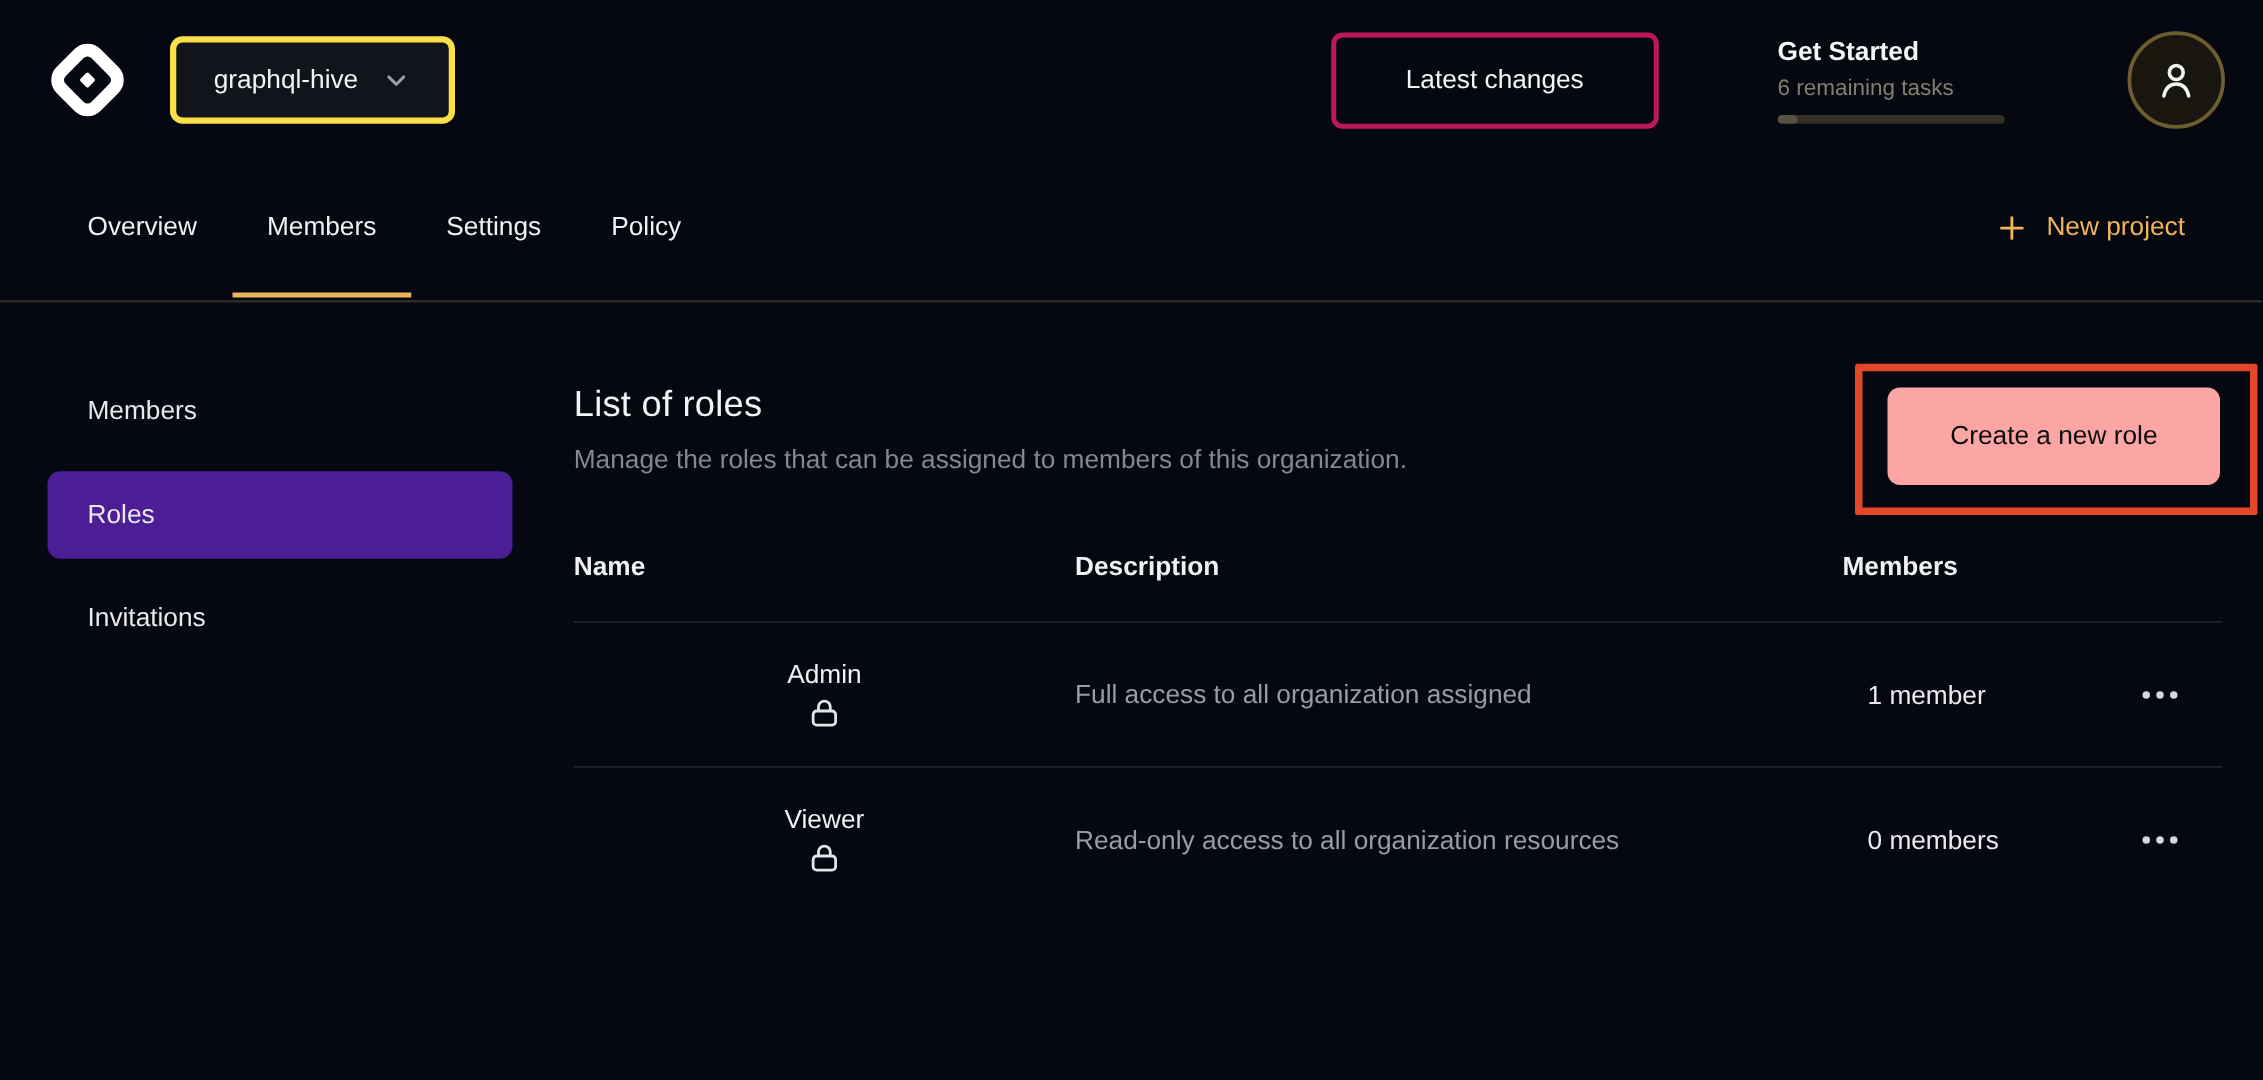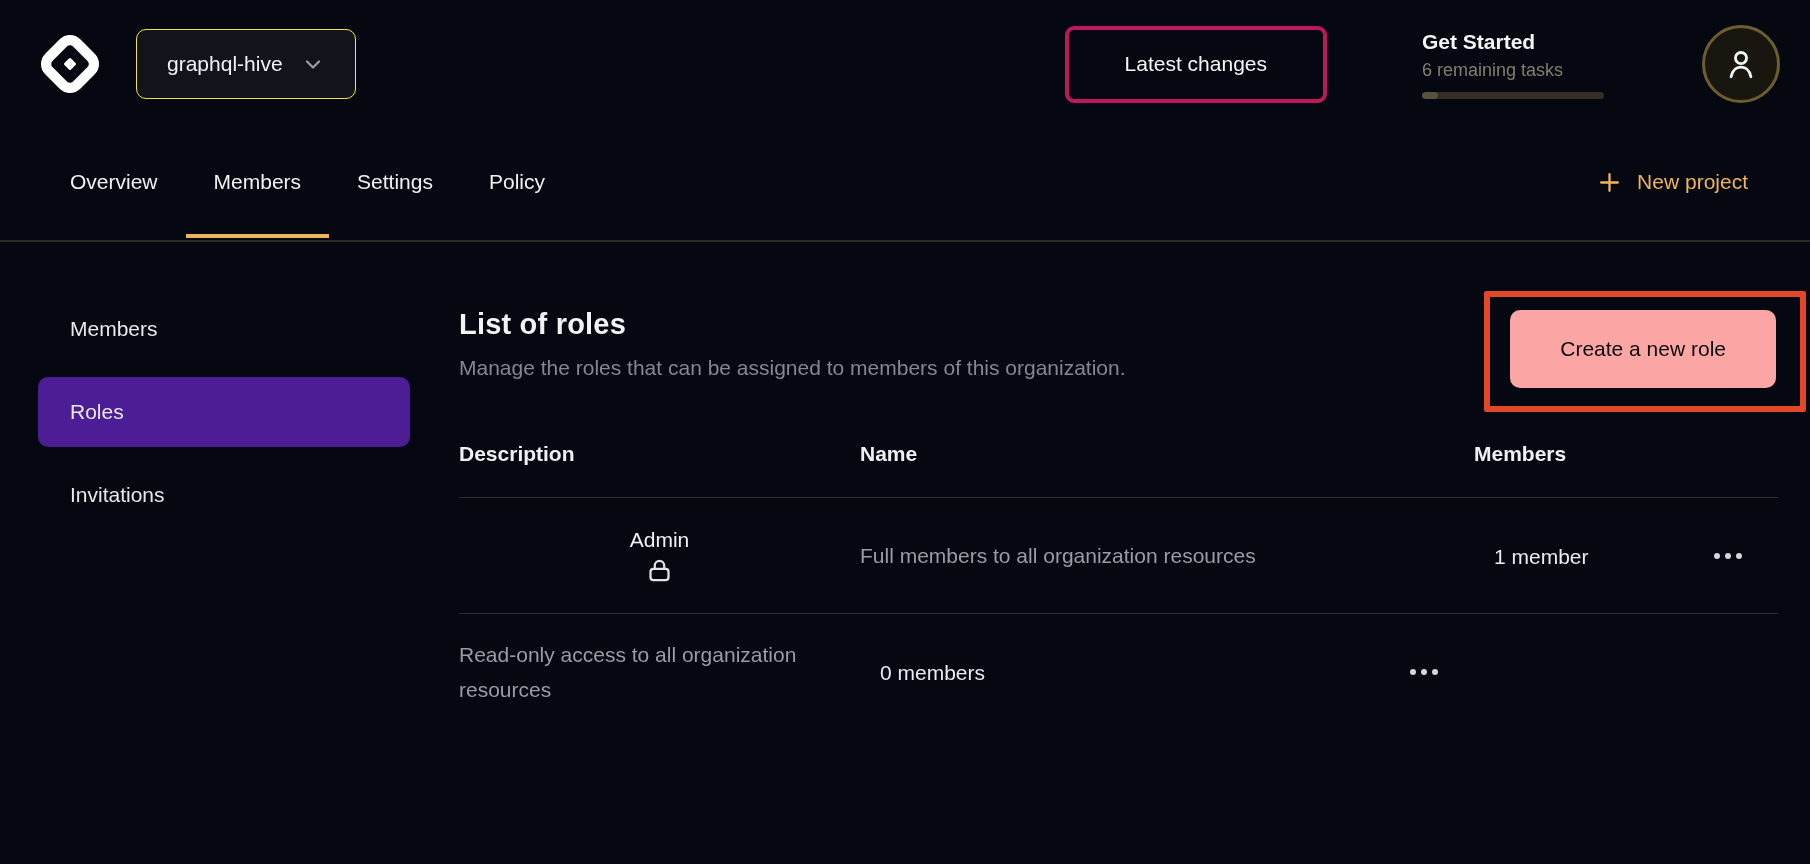--- a/index.html
+++ b/index.html
@@ -9,21 +9,21 @@
     font-family:"Liberation Sans","DejaVu Sans",sans-serif;
     color:#ecedef;
   }
   .app { width:1810px; height:864px; display:flex; flex-direction:column; }
 
   
   .topbar { height:128px; display:flex; align-items:center; padding:0 30px 0 35px; flex-shrink:0; }
   .logo { width:70px; height:70px; flex-shrink:0; }
   .org-btn {
     margin-left:31px; height:70px; display:flex; align-items:center; gap:18px;
-    padding:0 30px; background:#12141b; border:1px solid #fde047; border-radius:10px;
+    padding:0 30px; background:#12141b; border:5px solid #fde047; border-radius:10px;
     font-size:21px; color:#f2f3f5; cursor:pointer;
   }
   .spacer { flex:1; }
   .latest-btn {
     height:77px; display:flex; align-items:center; padding:0 56px;
     border:4px solid #be185d; border-radius:9px; background:transparent;
     font-size:21px; color:#f4f5f6; cursor:pointer;
   }
   .getstarted { margin-left:95px; width:182px; cursor:pointer; }
   .gs-title { font-size:21px; font-weight:600; color:#f4f5f6; }
@@ -48,21 +48,21 @@
 
   
   .content { flex:1; display:flex; }
   aside { width:430px; flex-shrink:0; padding:52px 20px 0 38px; }
   .side-item { height:70px; display:flex; align-items:center; padding:0 32px;
                border-radius:10px; font-size:21px; color:#e8e9ec; margin-bottom:13px; cursor:pointer; }
   .side-item.active { background:#4c1d95; }
 
   main { flex:1; padding:66px 32px 0 29px; }
   .main-head { display:flex; justify-content:space-between; align-items:flex-start; }
-  .page-title { font-size:29px; font-weight:700; color:#f2f3f5; letter-spacing:.2px; }
+  .page-title { font-size:29px; font-weight:400; color:#f2f3f5; letter-spacing:.2px; }
   .page-sub { margin-top:15px; font-size:21px; color:#85878e; }
   .btn-wrap { position:relative; margin-top:2px; margin-right:2px; }
   .create-btn {
     position:relative; height:78px; padding:0 50px; border:none; border-radius:10px;
     background:#fca5a5; color:#0b0b0d; font-size:21px; font-weight:500;
     font-family:inherit; cursor:pointer; white-space:nowrap;
   }
   .annotation-box { position:absolute; top:-19px; bottom:-24px; left:-26px; right:-30px;
                     border:6px solid #e2472a; border-radius:2px; pointer-events:none; }
 
@@ -171,47 +171,56 @@
           <div class="page-sub">Manage the roles that can be assigned to members of this organization.</div>
         </div>
         <div class="btn-wrap">
           <div class="annotation-box"></div>
           <button class="create-btn">Create a new role</button>
         </div>
       </div>
 
       <div class="roles-table">
         <div class="thead">
+          <div class="th">Name</div>
           <div class="th">Description</div>
-          <div class="th">Name</div>
           <div class="th">Members</div>
         </div>
 
         <div class="trow bordered">
           <div class="name-cell">
             <span>Admin</span>
             <span>
               <svg width="27" height="27" viewBox="0 0 24 24">
                 <rect x="4" y="10.5" width="16" height="10" rx="2.6" fill="none" stroke="#e3e4e8" stroke-width="2"></rect>
                 <path d="M7.8 10.5V7.6a4.2 4.2 0 0 1 8.4 0v2.9" fill="none" stroke="#e3e4e8" stroke-width="2"></path>
               </svg>
             </span>
           </div>
-          <div class="desc-cell">Full members to all organization resources</div>
+          <div class="desc-cell">Full access to all organization assigned</div>
           <div class="members-cell">
             <span class="members-count">1 member</span>
             <button class="dots-btn">
               <span class="dot"></span>
               <span class="dot"></span>
               <span class="dot"></span>
             </button>
           </div>
         </div>
 
         <div class="trow">
+          <div class="name-cell">
+            <span>Viewer</span>
+            <span>
+              <svg width="27" height="27" viewBox="0 0 24 24">
+                <rect x="4" y="10.5" width="16" height="10" rx="2.6" fill="none" stroke="#e3e4e8" stroke-width="2"></rect>
+                <path d="M7.8 10.5V7.6a4.2 4.2 0 0 1 8.4 0v2.9" fill="none" stroke="#e3e4e8" stroke-width="2"></path>
+              </svg>
+            </span>
+          </div>
           <div class="desc-cell">Read-only access to all organization resources</div>
           <div class="members-cell">
             <span class="members-count">0 members</span>
             <button class="dots-btn">
               <span class="dot"></span>
               <span class="dot"></span>
               <span class="dot"></span>
             </button>
           </div>
         </div>

